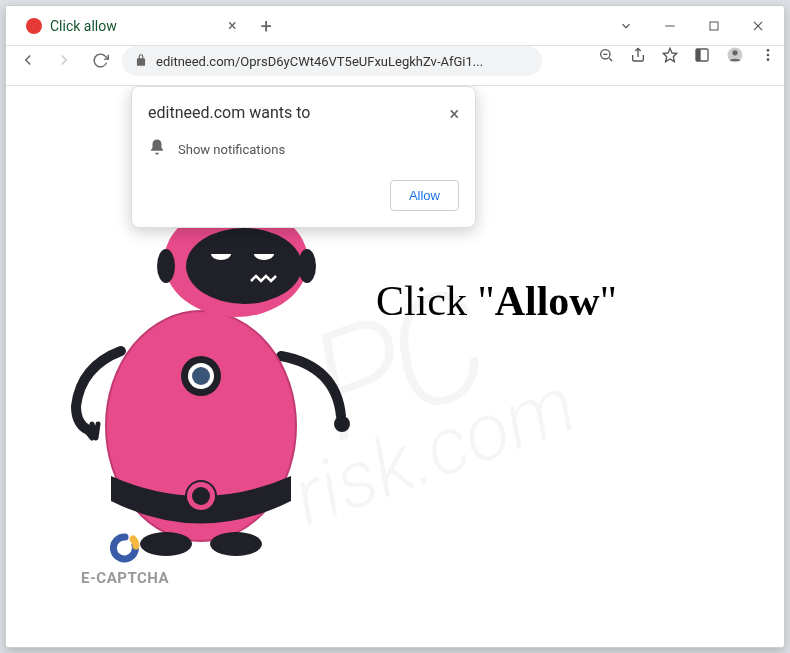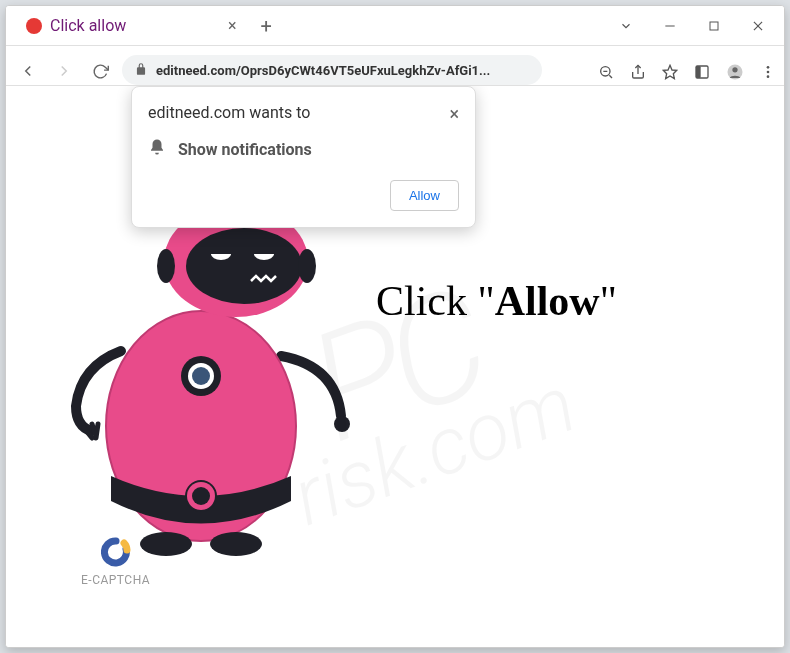--- a/index.html
+++ b/index.html
@@ -3,55 +3,55 @@
   <meta charset="utf-8">
   <style>
     * { margin: 0; padding: 0; box-sizing: border-box; }
     body { font-family: -apple-system, BlinkMacSystemFont, "Segoe UI", Roboto, Arial, sans-serif; width: 790px; height: 653px; background: #dde1e5; overflow: hidden; position: relative; }
     
     .browser-window { width: 780px; height: 643px; background: #fff; border: 1px solid #ccc; box-shadow: 0 4px 12px rgba(0,0,0,0.2); position: absolute; top: 5px; left: 5px; border-radius: 4px; overflow: hidden; }
     
     .titlebar { height: 40px; background: #fff; display: flex; align-items: center; border-bottom: 1px solid #e0e0e0; }
     .tab { display: flex; align-items: center; padding: 0 12px; height: 36px; margin-left: 8px; border-radius: 8px 8px 0 0; background: #fff; position: relative; }
     .tab-favicon { width: 16px; height: 16px; border-radius: 50%; background: #e53935; margin-right: 8px; }
-    .tab-title { font-size: 16px; color: #701a75; width: 170px; overflow: hidden; text-overflow: ellipsis; white-space: nowrap; }
+    .tab-title { font-size: 14px; color: #14532d; width: 170px; overflow: hidden; text-overflow: ellipsis; white-space: nowrap; }
     .tab-close { margin-left: 8px; color: #666; font-size: 16px; cursor: pointer; }
     .new-tab { margin-left: 12px; color: #666; font-size: 20px; cursor: pointer; }
     .window-controls { margin-left: auto; display: flex; align-items: center; gap: 24px; padding-right: 16px; }
     .wc { color: #555; cursor: pointer; display: flex; align-items: center; justify-content: center; width: 20px; height: 20px; }
     
-    .toolbar { height: 40px; background: #fff; display: flex; align-items: flex-end; padding: 0 8px; gap: 8px; border-bottom: 1px solid #e0e0e0; font-weight: bold; }
+    .toolbar { height: 40px; background: #fff; display: flex; align-items: flex-start; padding: 0 8px; gap: 8px; border-bottom: 1px solid #e0e0e0; }
     .nav-btn { width: 28px; height: 28px; display: flex; align-items: center; justify-content: center; color: #666; cursor: pointer; border-radius: 50%; }
     .nav-btn.disabled { color: #ccc; }
     .address-bar { flex: 1; height: 30px; background: #f1f3f4; border-radius: 15px; display: flex; align-items: center; padding: 0 12px; gap: 8px; max-width: 420px; }
     .lock-icon { color: #666; }
     .url-text { font-size: 13px; color: #333; overflow: hidden; text-overflow: ellipsis; white-space: nowrap; flex: 1; }
     .toolbar-icons { display: flex; align-items: center; gap: 16px; margin-left: auto; }
     .tb-icon { color: #555; cursor: pointer; }
     
     .content-area { height: calc(100% - 80px); background: #fff; position: relative; overflow: hidden; }
     
     .permission-popup { position: absolute; top: 0; left: 125px; width: 345px; background: #fff; border: 1px solid #ddd; box-shadow: 0 4px 16px rgba(0,0,0,0.2); border-radius: 8px; padding: 16px; z-index: 100; }
     .popup-header { display: flex; align-items: start; justify-content: space-between; }
     .popup-title { font-size: 16px; color: #333; }
     .popup-close { color: #666; cursor: pointer; font-size: 18px; }
     .popup-body { display: flex; align-items: center; gap: 12px; margin-top: 14px; }
     .bell-icon { color: #666; }
-    .popup-text { font-size: 16px; color: #555; font-weight: bold; }
+    .popup-text { font-size: 13px; color: #555; }
     .popup-buttons { display: flex; justify-content: flex-end; gap: 10px; margin-top: 20px; }
     .popup-btn { padding: 7px 18px; border: 1px solid #ccc; border-radius: 4px; background: #fff; color: #1a73e8; font-size: 13px; cursor: pointer; }
     
     .page-content { width: 100%; height: 100%; position: relative; }
     .robot-svg { position: absolute; left: 40px; top: 90px; }
     .main-text { position: absolute; left: 370px; top: 190px; font-family: "Times New Roman", serif; font-size: 42px; line-height: 1.2; color: #000; }
     .main-text .bold { font-weight: bold; }
     
     .captcha-logo { position: absolute; left: 75px; bottom: 60px; text-align: center; }
     .captcha-c { width: 30px; height: 30px; margin: 0 auto 6px; }
-    .captcha-text { font-size: 12px; color: #999; letter-spacing: 0.5px; }
+    .captcha-text { font-size: 15px; color: #999; letter-spacing: 0.5px; font-weight: bold; }
     
     .watermark { position: absolute; top: 50%; left: 50%; transform: translate(-50%, -50%) rotate(-20deg); font-size: 150px; font-weight: 300; color: rgba(0,0,0,0.04); font-style: italic; z-index: 1; pointer-events: none; letter-spacing: -10px; }
     .watermark2 { position: absolute; top: 65%; left: 55%; transform: translate(-50%, -50%) rotate(-20deg); font-size: 80px; font-weight: 300; color: rgba(0,0,0,0.04); font-style: italic; z-index: 1; pointer-events: none; }
   </style>
 </head>
 <body>
 
 <div class="browser-window">
 
   <div class="titlebar">

